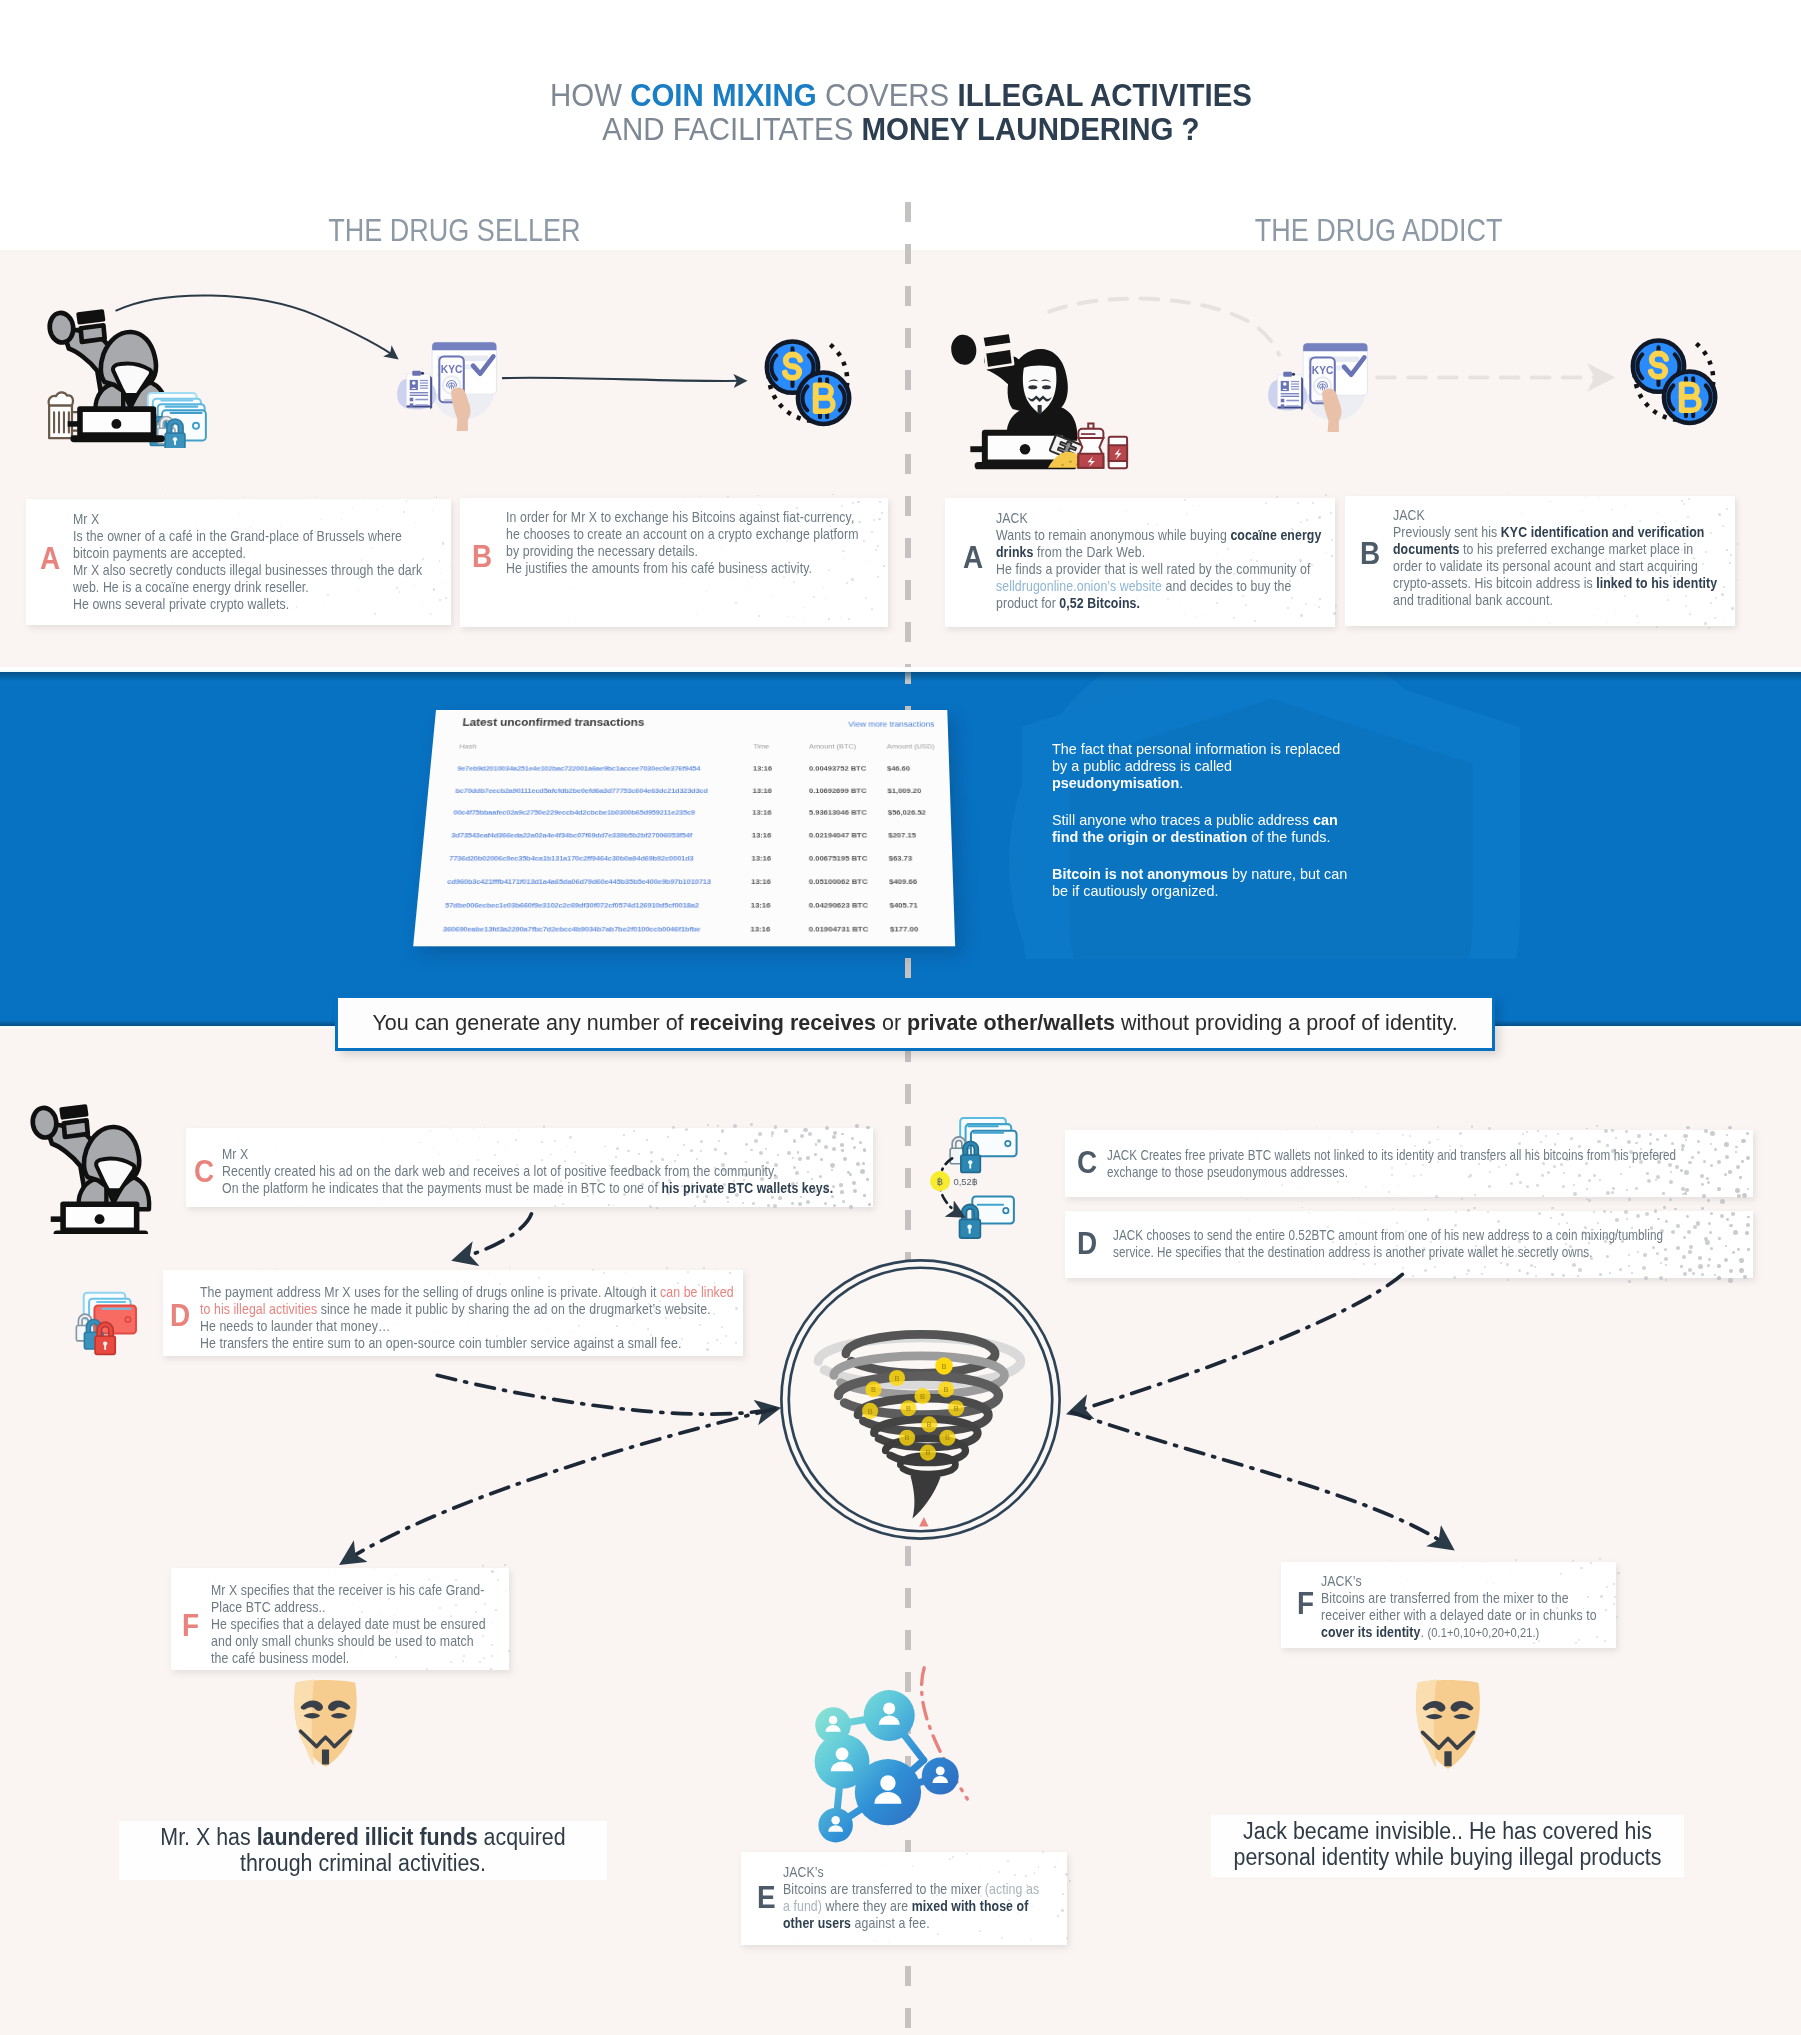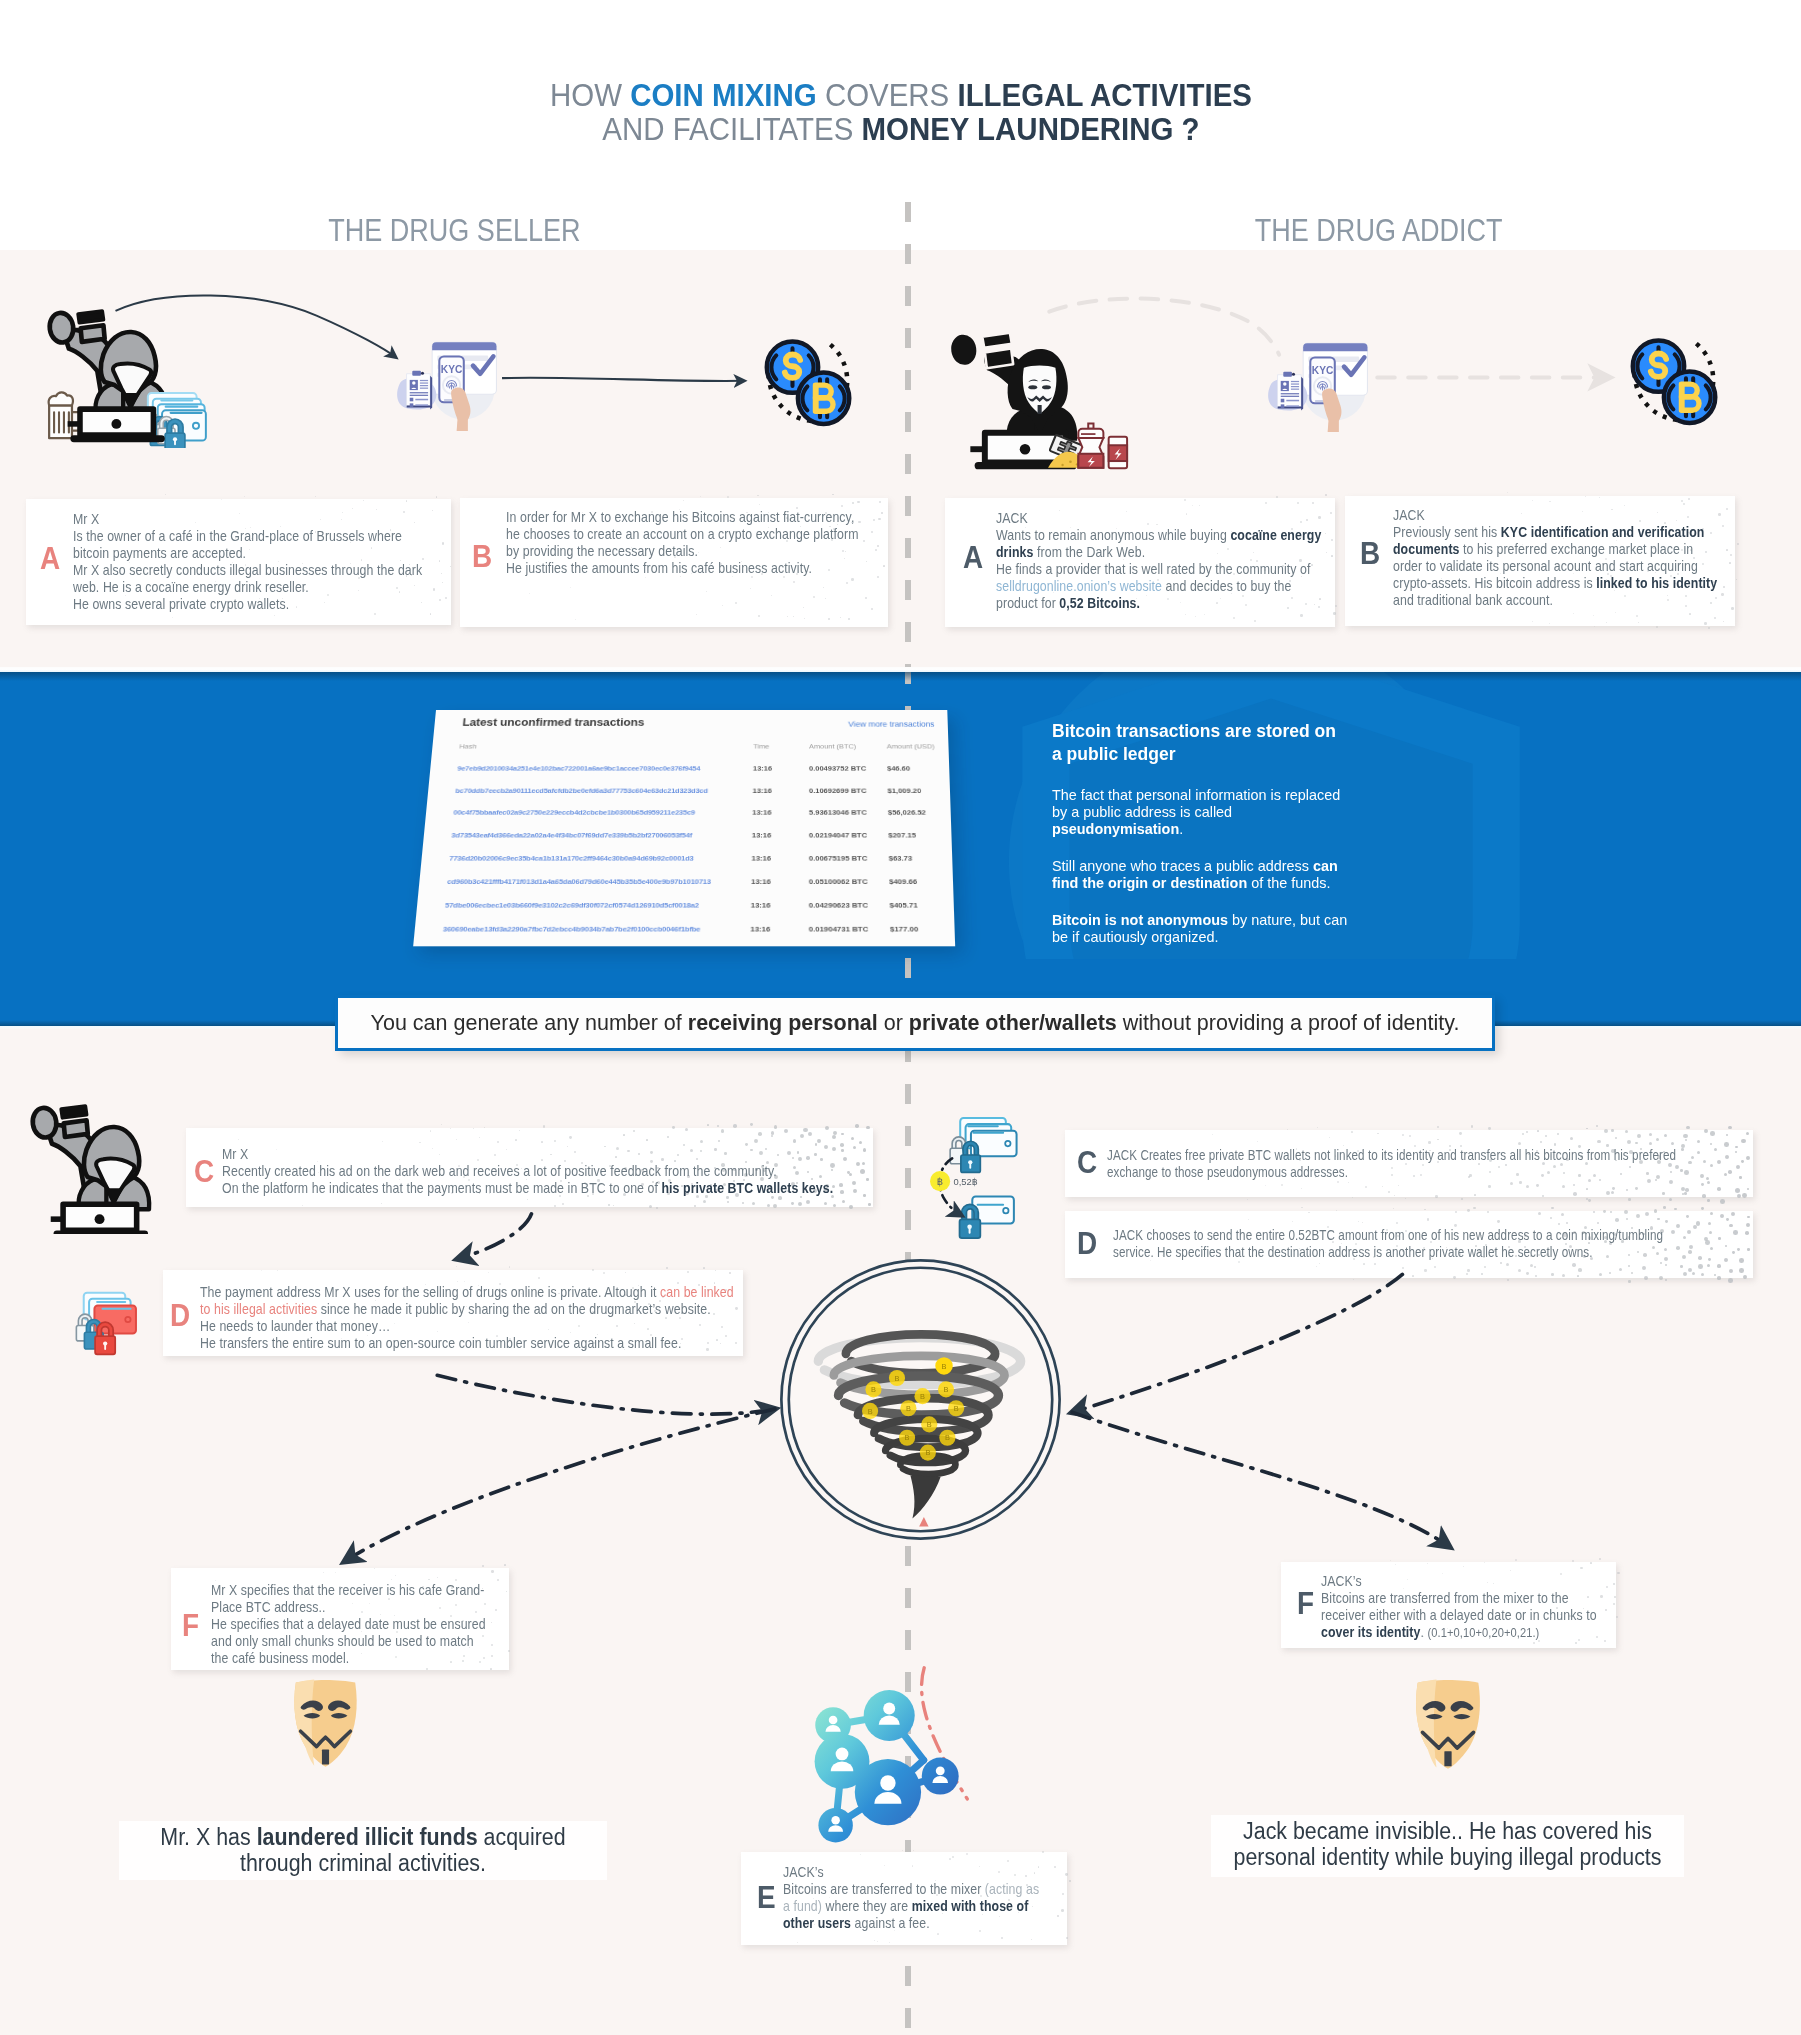--- a/index.html
+++ b/index.html
@@ -1931,22 +1931,21 @@
       <div class="lrow lbody" style="top:246px">
         <span class="c0">360690eabe13fd3a2290a7fbc7d2ebcc4b9034b7ab7be2f0100ccb0046f1bfbe</span>
         <span class="c1">13:16</span>
         <span class="c2">0.01904731 BTC</span>
         <span class="c3">$177.00</span>
       </div>
     </div>
 </div>
 
 <div class="abs" id="bluenote">
-  <h3><span>Bitcoin transactions are stored on</span><br><span>a public ledger</span></h3>
   <p>The fact that personal information is replaced<br>by a public address is called<br><b>pseudonymisation</b>.</p>
   <p>Still anyone who traces a public address <b>can<br>find the origin or destination</b> of the funds.</p>
   <p><b>Bitcoin is not anonymous</b> by nature, but can<br>be if cautiously organized.</p>
 </div>
 
 <div class="abs" id="banner">
-  <span>You can generate any number of <b>receiving personal</b> or <b>private other/wallets</b> without providing a proof of identity.</span>
+  <span>You can generate any number of <b>receiving receives</b> or <b>private other/wallets</b> without providing a proof of identity.</span>
 </div>
 
 
 </body></html>

